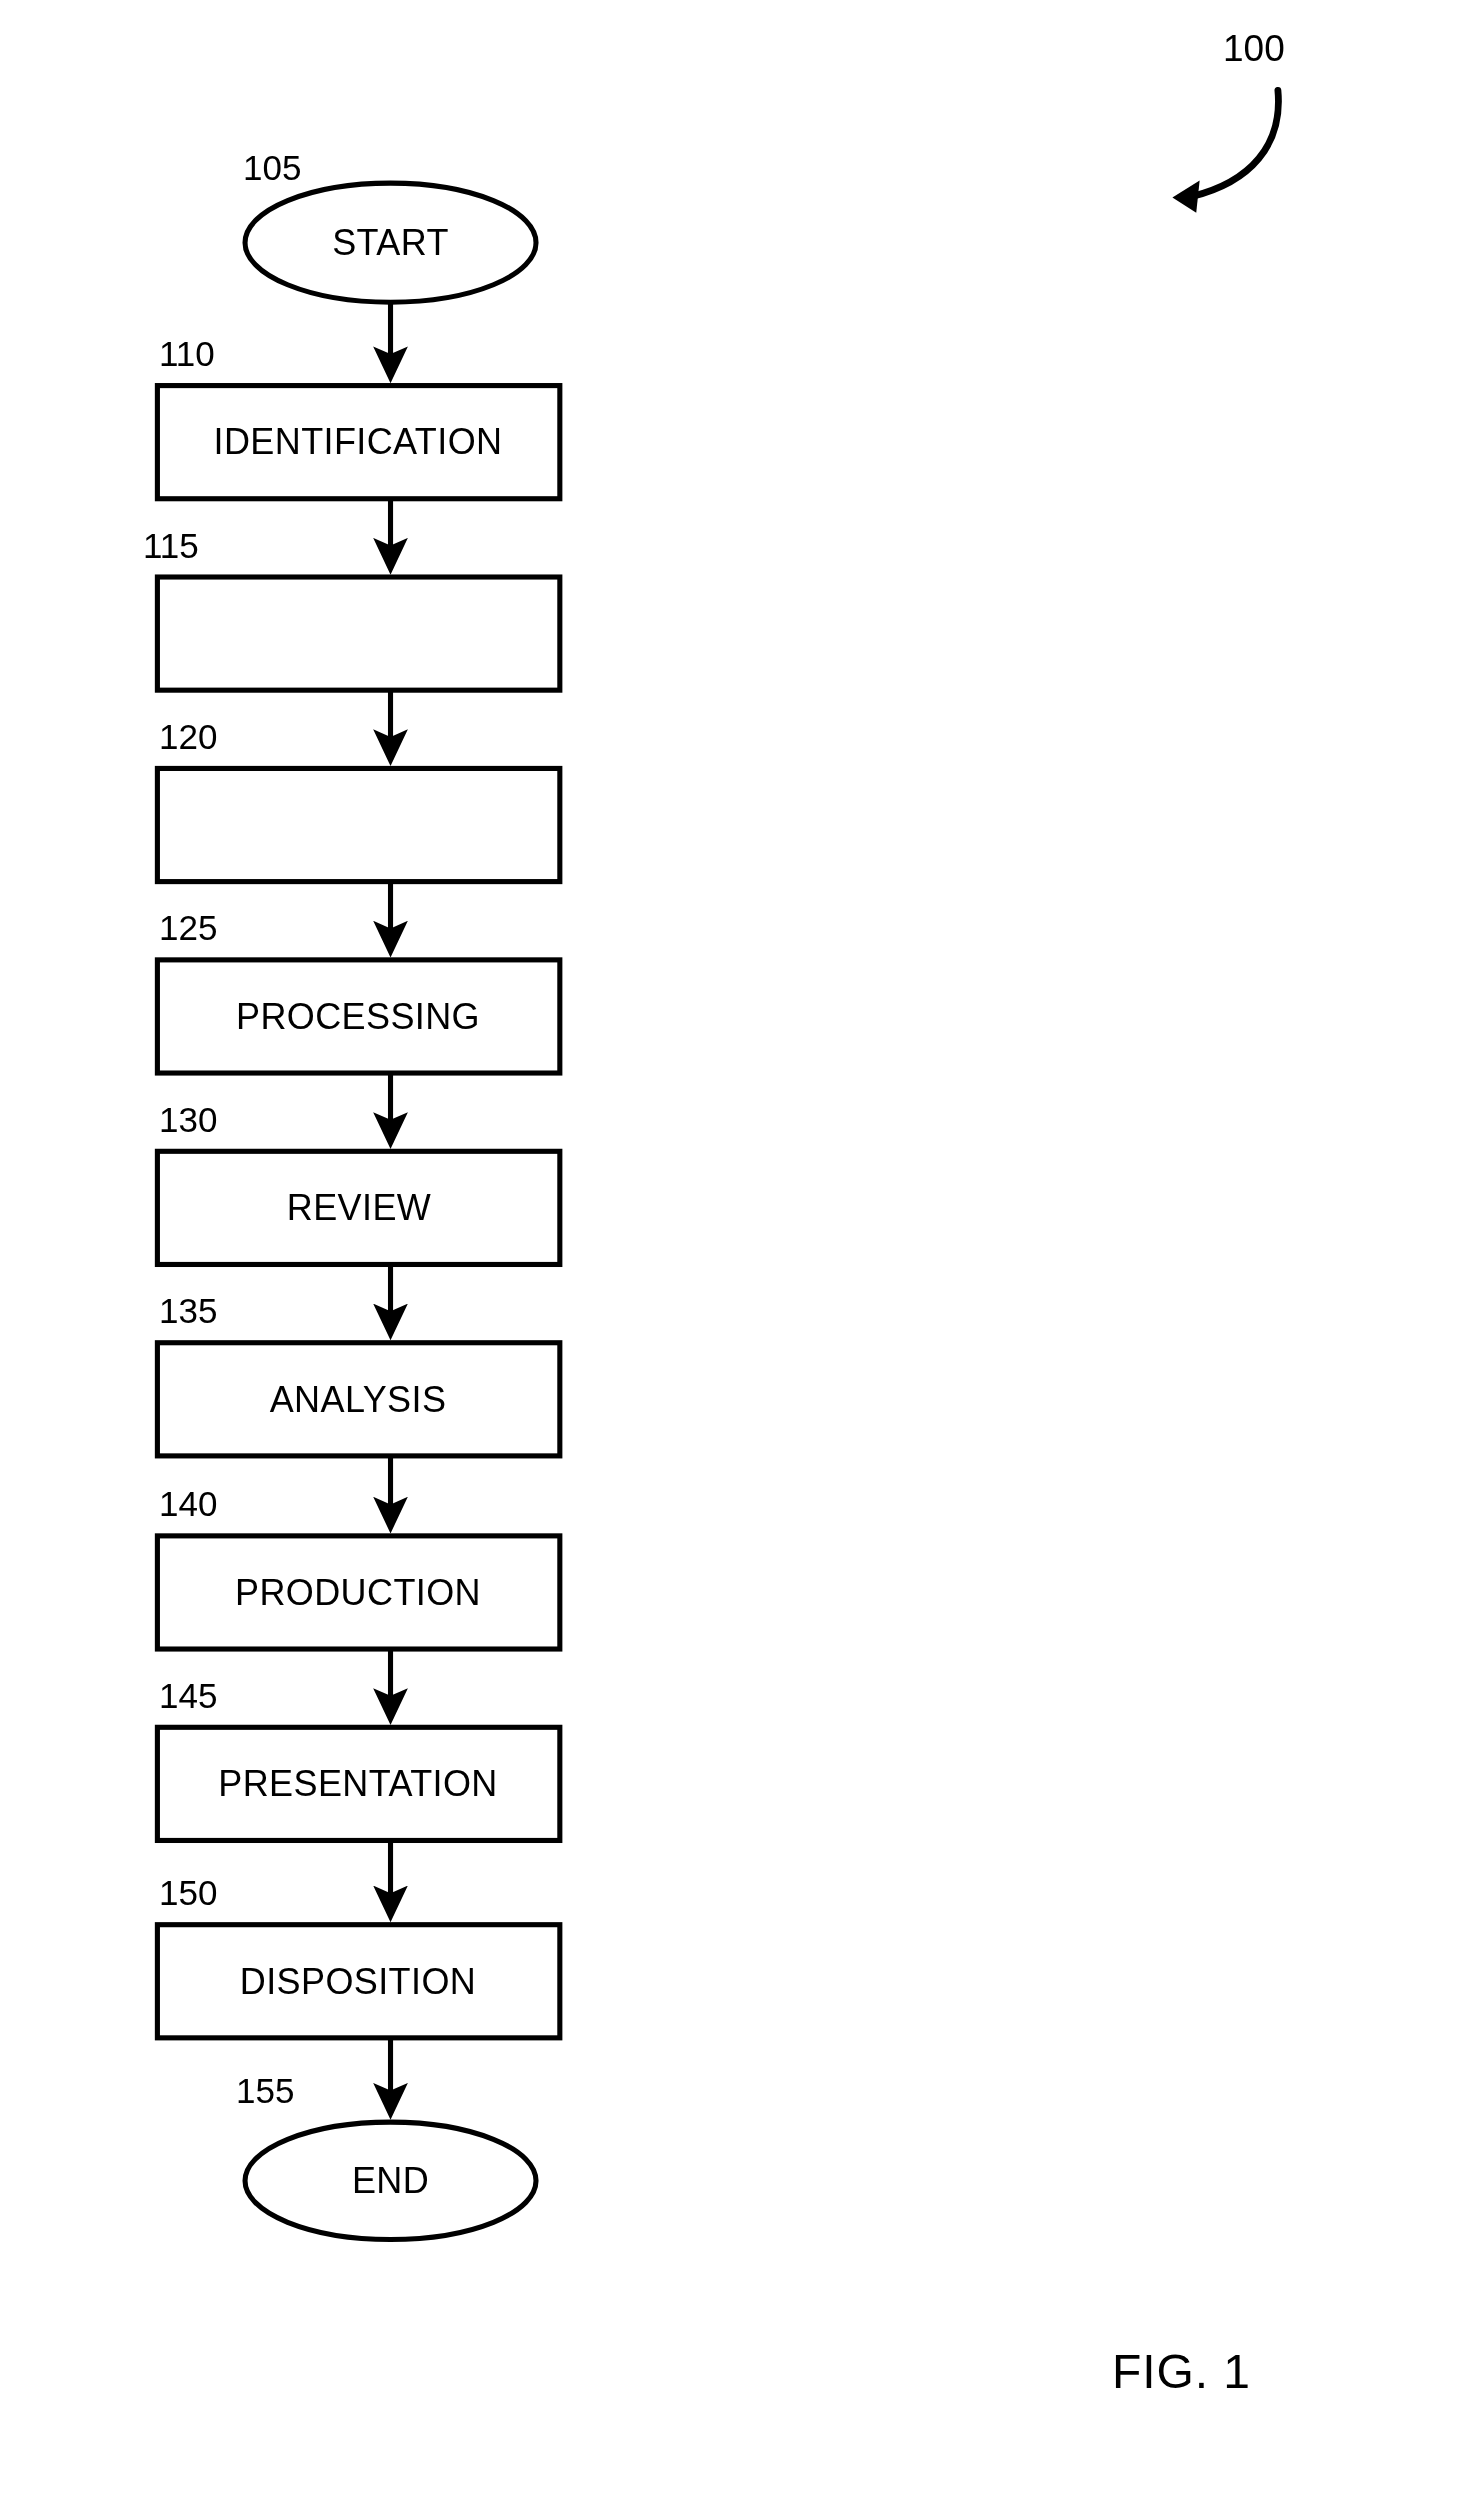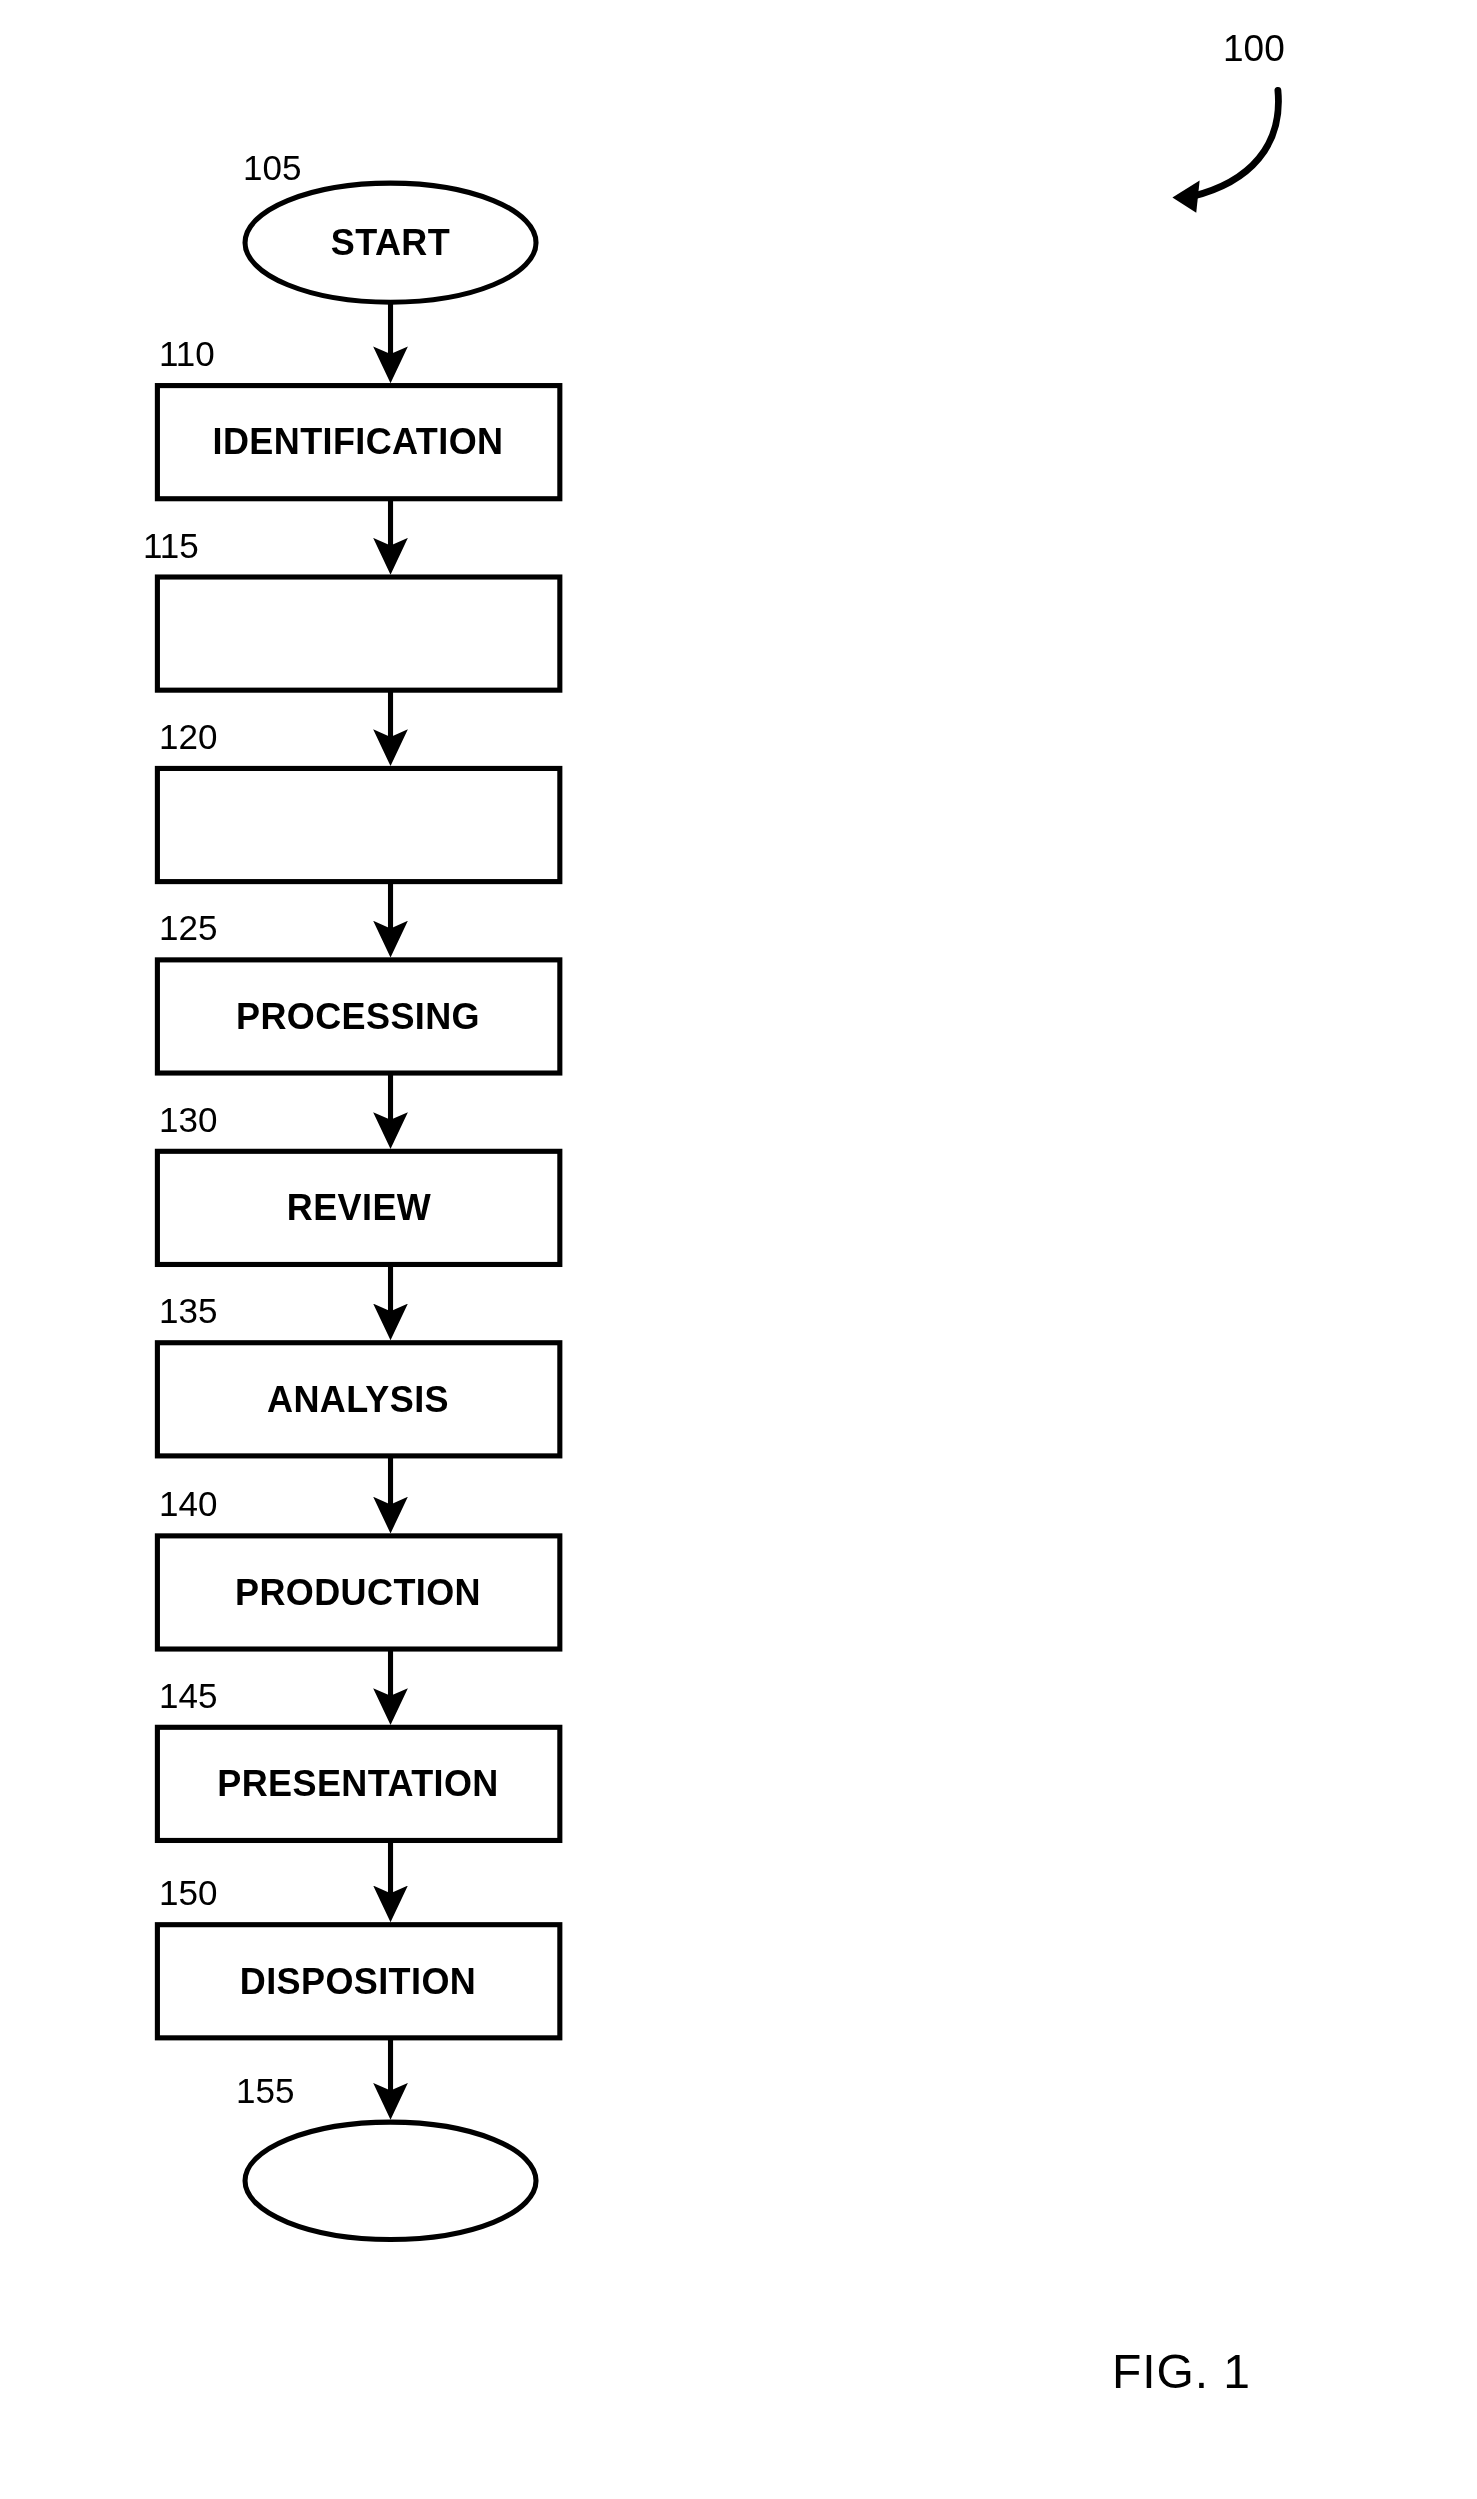--- a/index.html
+++ b/index.html
@@ -26,21 +26,21 @@
     width: 1477px;
     height: 2500px;
   }
   .node-label {
     position: absolute;
     display: flex;
     align-items: center;
     justify-content: center;
     font-family: "Liberation Sans", sans-serif;
     font-size: 36px;
-    font-weight: 700;
+    font-weight: 400;
     letter-spacing: 0.4px;
     color: #000000;
     white-space: nowrap;
     text-align: center;
   }
   .ref-num {
     position: absolute;
     font-family: "Liberation Sans", sans-serif;
     font-size: 35px;
     font-weight: 400;
@@ -127,17 +127,18 @@
   <div class="ref-num" style="left:236px; top:2073px;">155</div>
 
   <div class="node-label" style="left:245px; top:183px; width:291px; height:119px;">START</div>
   <div class="node-label" style="left:157px; top:385px; width:402px; height:113px;">IDENTIFICATION</div>
   <div class="node-label" style="left:157px; top:960px; width:402px; height:113px;">PROCESSING</div>
   <div class="node-label" style="left:158px; top:1151px; width:402px; height:113px;text-align:right;">REVIEW</div>
   <div class="node-label" style="left:157px; top:1343px; width:402px; height:113px;">ANALYSIS</div>
   <div class="node-label" style="left:157px; top:1536px; width:402px; height:113px;">PRODUCTION</div>
   <div class="node-label" style="left:157px; top:1727px; width:402px; height:113px;">PRESENTATION</div>
   <div class="node-label" style="left:157px; top:1925px; width:402px; height:113px;">DISPOSITION</div>
+  <div class="node-label" style="left:245px; top:2122px; width:291px; height:117px;">END</div>
 
   <div class="fig-caption" style="left:1064px; top:2348px;">FIG. 1</div>
 
 </div>
 
 
 </body></html>

